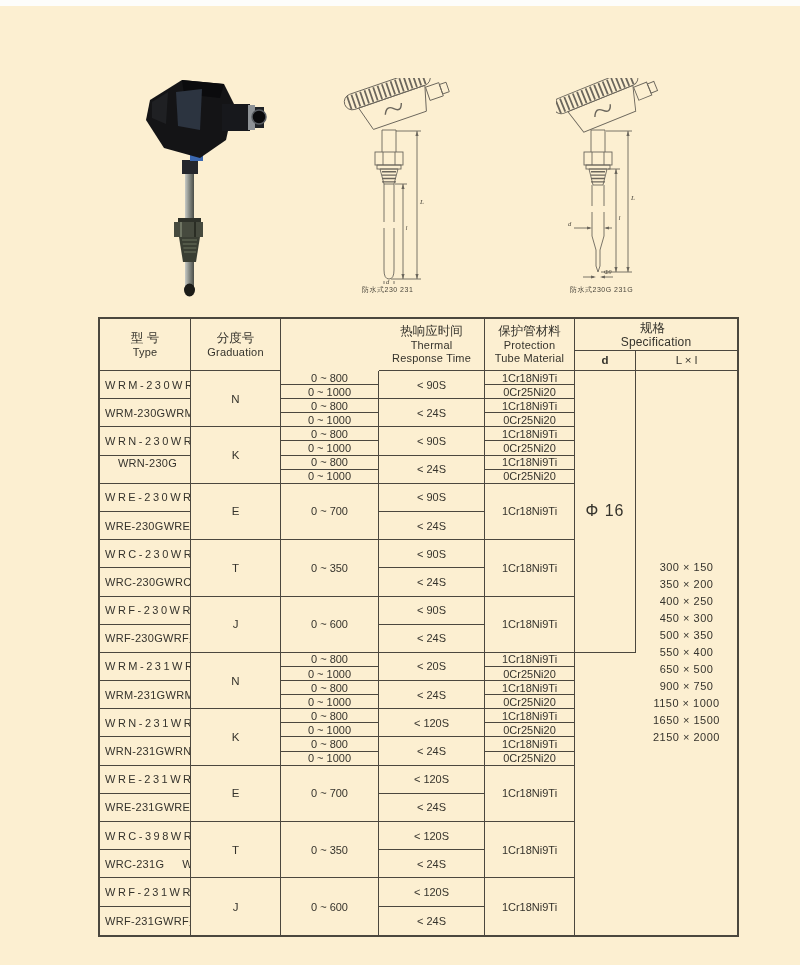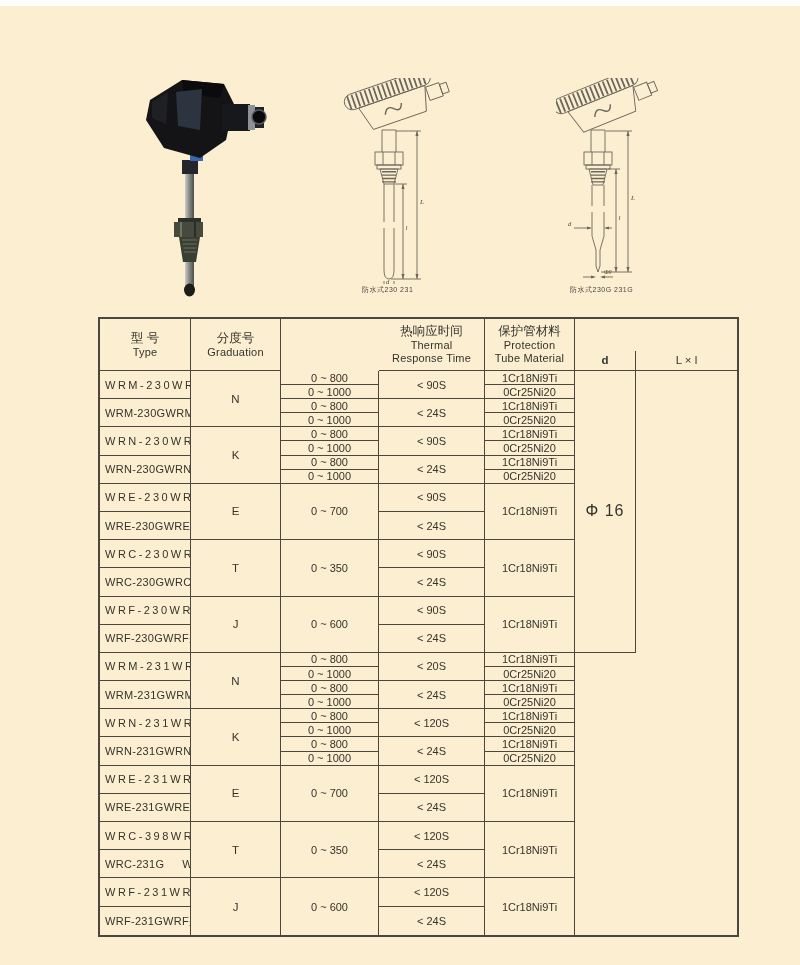--- a/index.html
+++ b/index.html
@@ -155,20 +155,21 @@
     <path d="M40 199 l-5 -1.6 v3.2 Z M44 199 l5 -1.6 v3.2 Z" fill="#6b665c" stroke="none"></path>
     <text x="48" y="196" font-size="6" fill="#4a463c" stroke="none" font-style="italic">Φ9</text>
   </svg>
   <div class="figcap" style="left:570px;top:285px">防水式230G  231G</div>
 
   <div class="tbl" id="spec-table">
       <div class="c h" style="grid-area: 1 / 1 / span 2 / span 1;">型 号<span class="en">Type</span></div>
       <div class="c h" style="grid-area: 1 / 2 / span 2 / span 1;">分度号<span class="en">Graduation</span></div>
       <div class="c h" style="grid-area: 1 / 4 / span 2 / span 1;">热响应时间<span class="en">Thermal<br>Response Time</span></div>
       <div class="c h" style="grid-area: 1 / 5 / span 2 / span 1;">保护管材料<span class="en">Protection<br>Tube Material</span></div>
+      <div class="c h br0" style="grid-area: 1 / 6 / span 1 / span 2;">规格&nbsp;&nbsp;<span class="en" style="font-size:12px">Specification</span></div>
       <div class="c h" style="grid-area: 2 / 6 / span 1 / span 1;">
         <b style="font-weight:bold;font-size:11.5px">d</b>
       </div>
       <div class="c h br0" style="grid-area: 2 / 7 / span 1 / span 1;">
         <span style="font-size:11.5px">L × l</span>
       </div>
       <div class="c type" style="grid-area: 3 / 1 / span 2 / span 1;">
         <span class="spaced">WRM-230</span>
         <br>
         <span class="spaced">WRM₂-230</span>
@@ -187,21 +188,21 @@
       <div class="c " style="grid-area: 4 / 5 / span 1 / span 1;">0Cr25Ni20</div>
       <div class="c " style="grid-area: 5 / 5 / span 1 / span 1;">1Cr18Ni9Ti</div>
       <div class="c " style="grid-area: 6 / 5 / span 1 / span 1;">0Cr25Ni20</div>
       <div class="c " style="grid-area: 3 / 4 / span 2 / span 1;">&lt; 90S</div>
       <div class="c " style="grid-area: 5 / 4 / span 2 / span 1;">&lt; 24S</div>
       <div class="c type" style="grid-area: 7 / 1 / span 2 / span 1;">
         <span class="spaced">WRN-230</span>
         <br>
         <span class="spaced">WRN₂-230</span>
       </div>
-      <div class="c type" style="grid-area: 9 / 1 / span 2 / span 1;">
+      <div class="c type" style="grid-area: 9 / 1 / span 2 / span 1; flex-direction: column;">
         <span class="tight">WRN-230G</span>
         <br>
         <span class="tight">WRN₂-230G</span>
       </div>
       <div class="c grad" style="grid-area: 7 / 2 / span 4 / span 1;">K</div>
       <div class="c " style="grid-area: 7 / 3 / span 1 / span 1;">0 ~ 800</div>
       <div class="c " style="grid-area: 8 / 3 / span 1 / span 1;">0 ~ 1000</div>
       <div class="c " style="grid-area: 9 / 3 / span 1 / span 1;">0 ~ 800</div>
       <div class="c " style="grid-area: 10 / 3 / span 1 / span 1;">0 ~ 1000</div>
       <div class="c " style="grid-area: 7 / 5 / span 1 / span 1;">1Cr18Ni9Ti</div>
@@ -336,14 +337,27 @@
         <span class="tight">WRF-231G</span>
         <br>
         <span class="tight">WRF₂-231G</span>
       </div>
       <div class="c grad bb0" style="grid-area: 39 / 2 / span 4 / span 1;">J</div>
       <div class="c  bb0" style="grid-area: 39 / 3 / span 4 / span 1;">0 ~ 600</div>
       <div class="c  bb0" style="grid-area: 39 / 5 / span 4 / span 1;">1Cr18Ni9Ti</div>
       <div class="c " style="grid-area: 39 / 4 / span 2 / span 1;">&lt; 120S</div>
       <div class="c  bb0" style="grid-area: 41 / 4 / span 2 / span 1;">&lt; 24S</div>
       <div class="c dval" style="grid-area: 3 / 6 / span 20 / span 1;">Φ 16</div>
+      <div class="c sizes br0 bb0" style="grid-area: 3 / 7 / span 40 / span 1;">
+        <div>300 × 150</div>
+        <div>350 × 200</div>
+        <div>400 × 250</div>
+        <div>450 × 300</div>
+        <div>500 × 350</div>
+        <div>550 × 400</div>
+        <div>650 × 500</div>
+        <div>900 × 750</div>
+        <div>1150 × 1000</div>
+        <div>1650 × 1500</div>
+        <div>2150 × 2000</div>
+      </div>
     </div>
 </div>
 
 </body></html>

